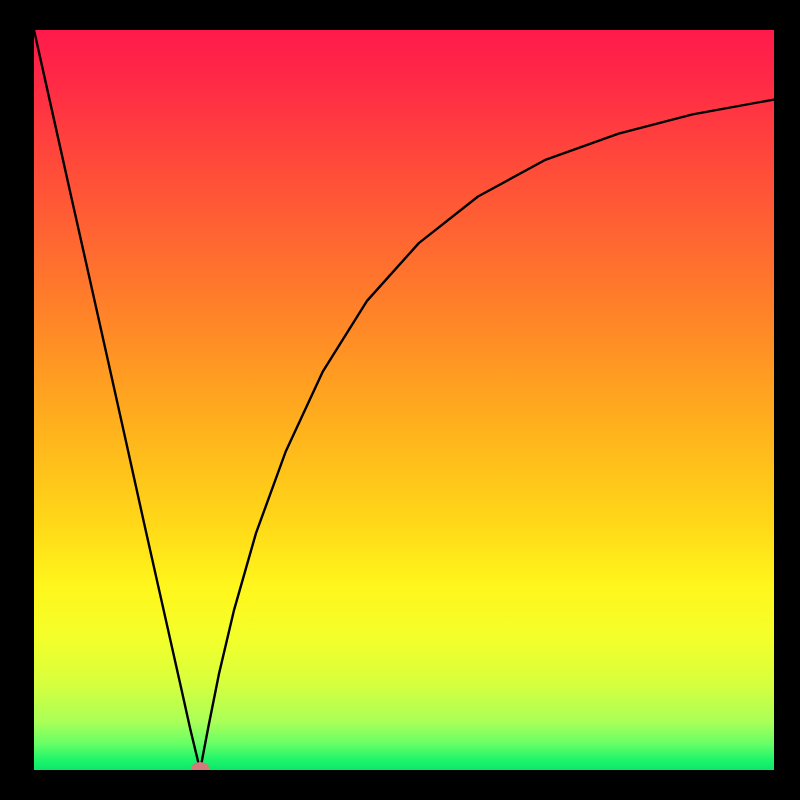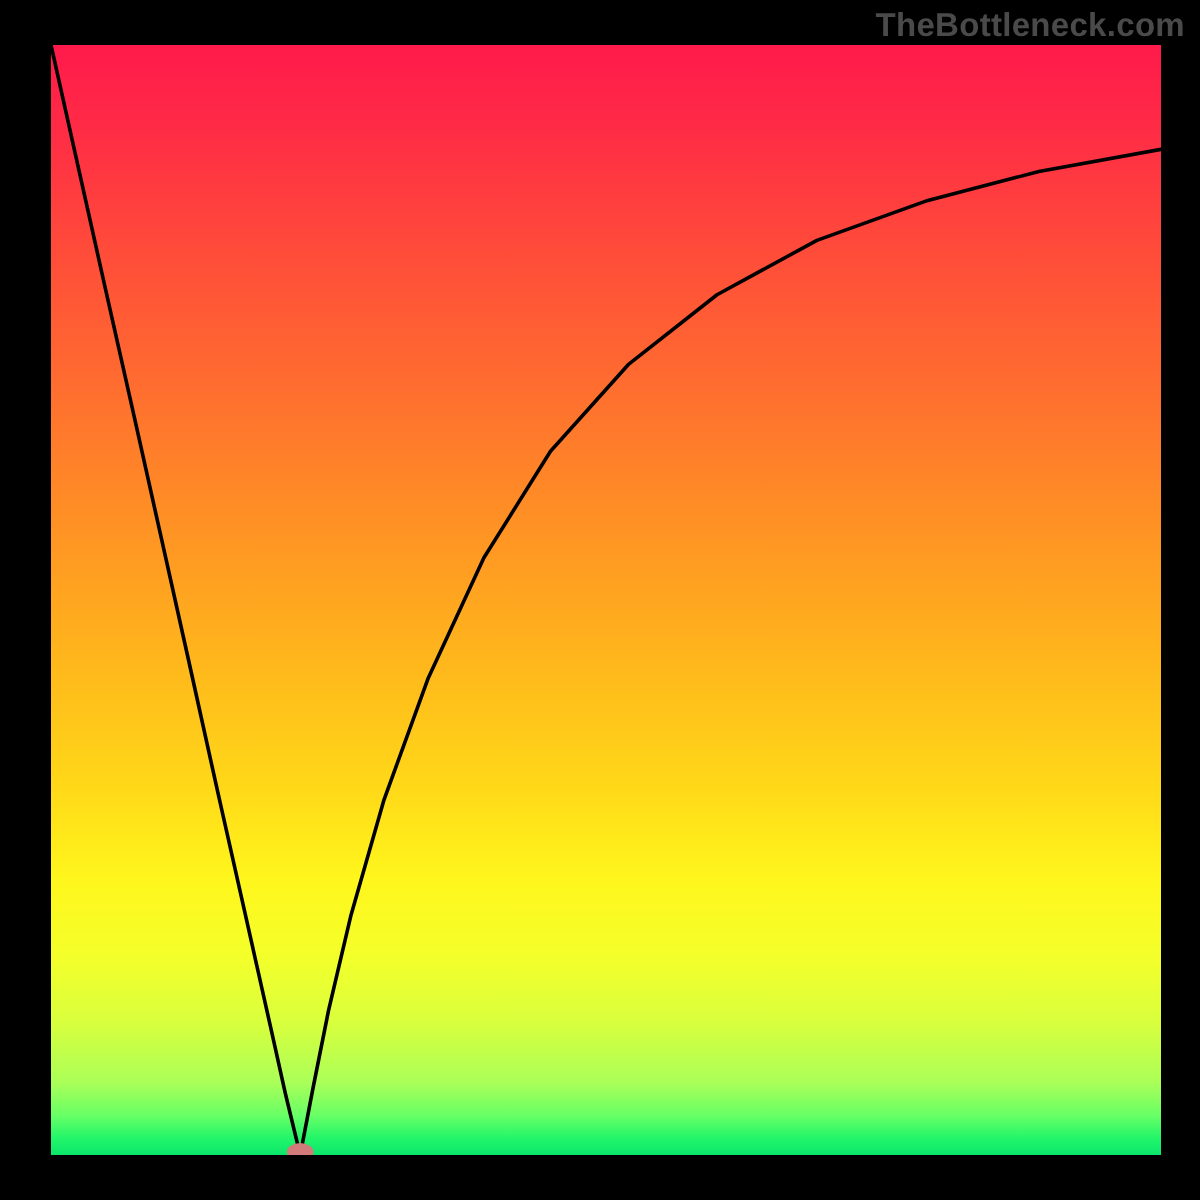--- a/index.html
+++ b/index.html
@@ -28,21 +28,20 @@
     z-index: 10;
   }
   .plot {
     position: absolute;
     display: block;
   }
 </style>
 </head>
 <body>
 <div class="outer">
-  <div class="watermark">TheBottleneck.com</div>
   <svg class="plot" id="plot" width="740" height="740" viewBox="0 0 740 740" style="left: 34px; top: 30px;">
       <defs>
         <linearGradient id="bg" x1="0" y1="0" x2="0" y2="1">
           <stop offset="0%" stop-color="#ff1a4b"></stop>
           <stop offset="7.000000000000001%" stop-color="#ff2a46"></stop>
           <stop offset="18%" stop-color="#ff4a3a"></stop>
           <stop offset="30%" stop-color="#ff6b30"></stop>
           <stop offset="42%" stop-color="#ff8e25"></stop>
           <stop offset="55.00000000000001%" stop-color="#ffb51c"></stop>
           <stop offset="67%" stop-color="#ffd918"></stop>

